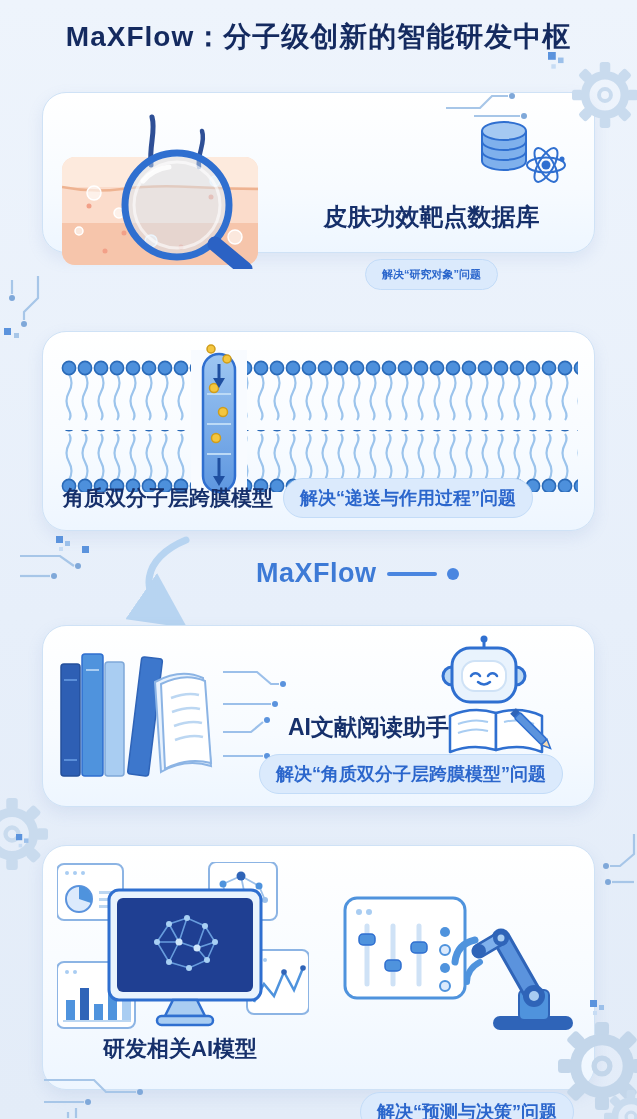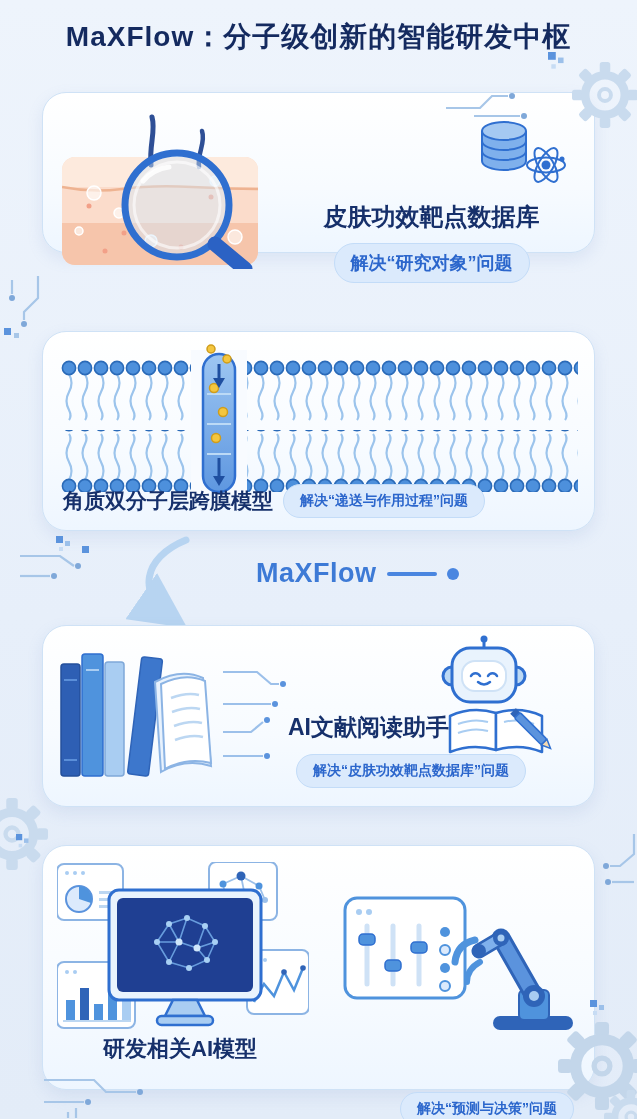--- a/index.html
+++ b/index.html
@@ -20,28 +20,28 @@
     box-shadow:0 6px 16px rgba(110,145,200,0.14);
   }
   .card1 { top:92px;  height:161px; }
   .card2 { top:331px; height:200px; }
   .card3 { top:625px; height:182px; }
   .card4 { top:845px; height:245px; }
   .card-title { color:#16306b; font-weight:800; white-space:nowrap;text-align:right; }
   .badge {
     display:inline-block; background:#dbeafc; color:#2b66cc;
     border:1px solid #c3dcf8; border-radius:999px;
-    font-weight:700; font-size:14px; padding:7px 16px; white-space:nowrap;
+    font-weight:700; font-size:18px; padding:7px 16px; white-space:nowrap;
   }
   
   .skin-illus { position:absolute; left:16px; top:18px; }
   .db-atom    { position:absolute; right:20px; top:22px; }
   .c1-title   { position:absolute; left:240px; right:14px; top:108px; text-align:center; font-size:24px; }
   .c1-badge   { position:absolute; left:240px; right:14px; top:150px; text-align:center; }
-  .c1-badge .badge { font-size:18px; }
+  .c1-badge .badge { font-size:11px;margin-top:16px; }
   
   .membrane { position:absolute; left:18px; top:12px; }
   .c2-row { position:absolute; left:20px; right:16px; bottom:12px; display:flex; align-items:center; gap:10px; }
   .c2-row .card-title { font-size:21px; }
   
   .connector { position:absolute; top:536px; left:0; width:100%; height:92px;margin-left:8px; }
   .swoosh { position:absolute; left:116px; top:0; }
   .hub-row { position:absolute; left:248px; top:22px; display:flex; align-items:center; gap:10px; }
   .hub-label { font-size:27px; font-weight:800; color:#3d7ad6; letter-spacing:0.5px; }
   .hub-line { width:50px; height:4px; background:#4a86e0; border-radius:2px; }
@@ -245,21 +245,21 @@
       <path d="M100 16 Q78 6 54 13 L54 50 Q78 43 100 52 Z" fill="#ffffff" stroke="#2f6fd0" stroke-width="2.5" stroke-linejoin="round"></path>
       <path d="M16 24 Q32 18 46 22 M16 33 Q32 27 46 31 M62 22 Q78 18 92 24" fill="none" stroke="#a9cdf2" stroke-width="2"></path>
       <line x1="54" y1="13" x2="54" y2="50" stroke="#2f6fd0" stroke-width="2"></line>
       <g transform="rotate(45 88 28)">
         <rect x="64" y="24" width="6" height="8" fill="#2f64b8"></rect>
         <rect x="70" y="24" width="38" height="8" rx="2" fill="#5b93dd" stroke="#2f6fd0" stroke-width="1.5"></rect>
         <polygon points="108,24 117,28 108,32" fill="#f5d9b0" stroke="#2f6fd0" stroke-width="1.5"></polygon>
       </g>
     </svg>
     <h2 class="card-title c3-title">AI文献阅读助手</h2>
-    <div class="c3-badge"><span class="badge">解决“皮肤功效靶点数据库”问题</span></div>
+    <div class="c3-badge"><span class="badge">解决“角质双分子层跨膜模型”问题</span></div>
   </section>
 
   <section class="card card4">
     <svg class="monitor-illus" width="252" height="172" viewBox="0 0 252 172">
       <g>
         <rect x="0" y="2" width="66" height="56" rx="7" fill="#ffffff" stroke="#8cb4e4" stroke-width="2"></rect>
         <circle cx="10" cy="11" r="2" fill="#a9cdf2"></circle>
           <circle cx="18" cy="11" r="2" fill="#a9cdf2"></circle>
           <circle cx="26" cy="11" r="2" fill="#a9cdf2"></circle>
         <circle cx="22" cy="37" r="13" fill="#dceafc" stroke="#5b93dd" stroke-width="2"></circle>

